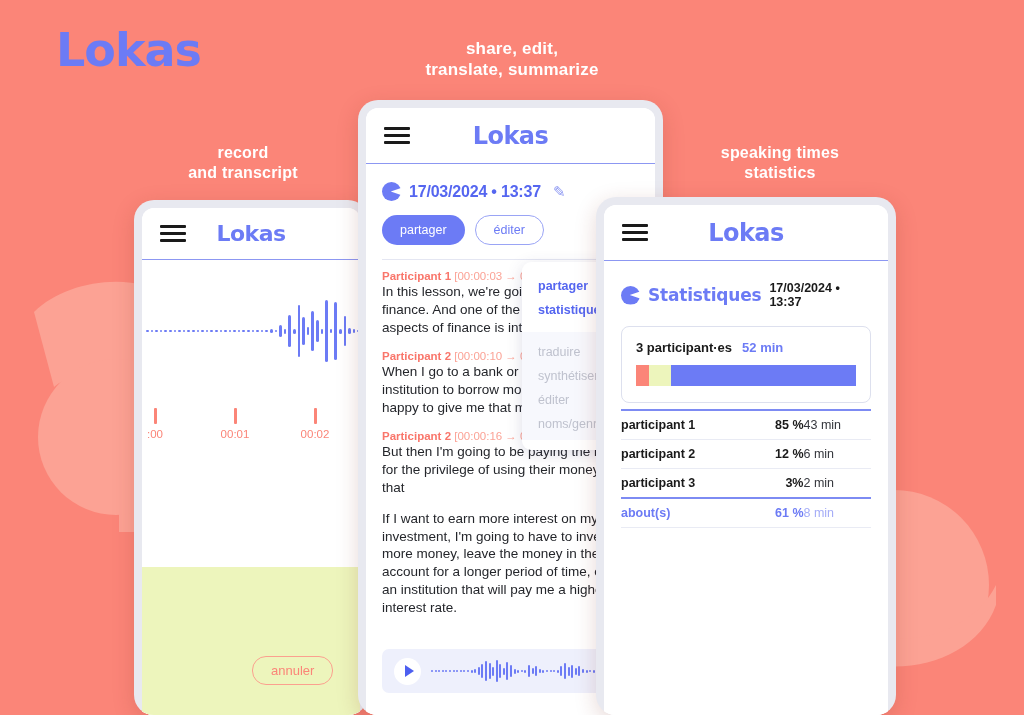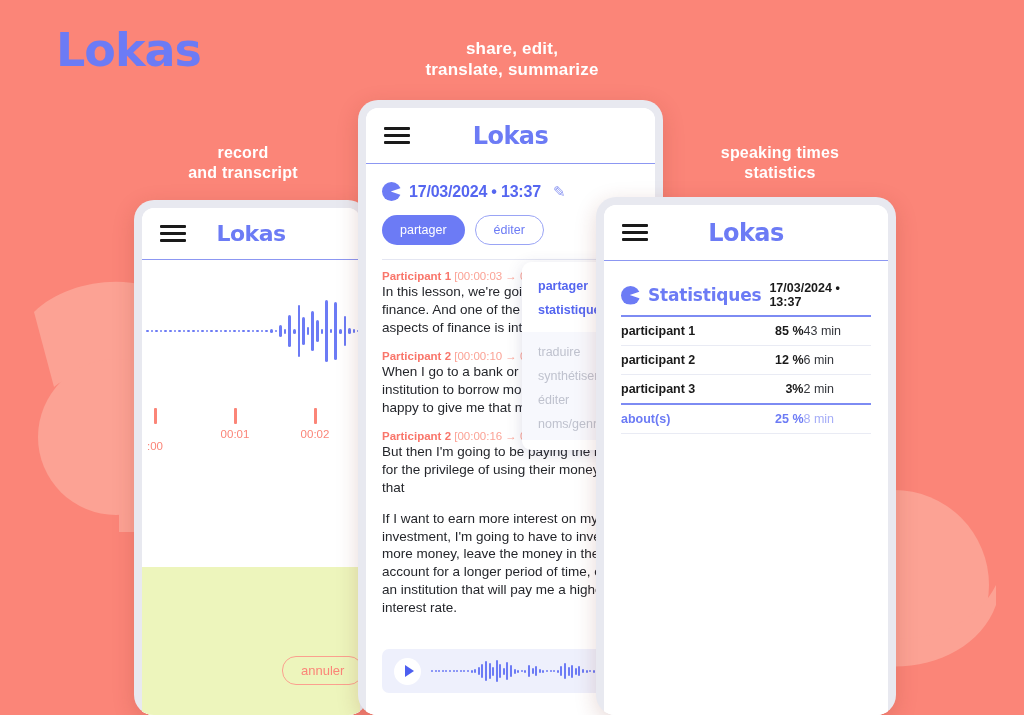--- a/index.html
+++ b/index.html
@@ -110,21 +110,21 @@
     background: #EDF5BC;
   }
   .stop-btn {
     position: absolute; left: 88px; top: 240px;
     width: 122px; height: 122px; border-radius: 50%;
     background: #F9766B; color: #FFFFFF;
     display: flex; align-items: center; justify-content: center;
     font-size: 20px; letter-spacing: 0.5px; border: none; cursor: pointer;
   }
   .annuler-btn {
-    position: absolute; left: 140px; top: 396px;
+    position: absolute; left: 110px; top: 396px;
     padding: 6px 18px; border-radius: 14px;
     border: 1.3px solid #FBA08F; background: transparent;
     color: #FB8578; font-size: 13px; cursor: pointer;
   }
 
   
   .mid-body { position: relative; height: 559px; background: #fff; padding: 0 16px; }
   .doc-head { display: flex; align-items: center; gap: 8px; padding-top: 18px; }
   .pac-icon {
     width: 19px; height: 19px; border-radius: 50%;
@@ -305,21 +305,21 @@
             <span style="height: 5px;"></span>
             <span style="height: 30px;"></span>
             <span style="height: 6.25px;"></span>
             <span style="height: 3.75px;"></span>
             <span style="height: 2.5px;"></span>
           </div>
       </div>
 
       <div class="timeline" id="rec-timeline">
           <div class="tl-tick" style="left: 12px;"></div>
-          <div class="tl-lab" style="left: 13px; margin-top: 12px;">:00</div>
+          <div class="tl-lab" style="left: 13px;">:00</div>
           <div class="tl-tick" style="left: 92px;"></div>
           <div class="tl-lab" style="left: 93px;">00:01</div>
           <div class="tl-tick" style="left: 172px;"></div>
           <div class="tl-lab" style="left: 173px;">00:02</div>
         </div>
 
       <button class="annuler-btn">annuler</button>
     </div>
 
   </div>
@@ -457,20 +457,31 @@
       <div class="ph-brand">Lokas</div>
     </div>
 
     <div class="stat-body">
       <div class="stat-head">
         <span class="pac-icon"></span>
         <span class="stat-title">Statistiques</span>
         <span class="stat-date">17/03/2024 • 13:37</span>
       </div>
 
+      <div class="sum-card">
+        <div class="sum-top">
+          <span class="sum-count">3 participant·es</span>
+          <span class="sum-dur">52 min</span>
+        </div>
+        <div class="sum-bar" id="sum-bar">
+            <i style="background: rgb(251, 133, 120); width: 6%;"></i>
+            <i style="background: rgb(237, 245, 188); width: 10%;"></i>
+            <i style="background: rgb(108, 123, 245); width: 84%;"></i>
+          </div>
+      </div>
 
       <table class="rep">
         <tbody id="rep-body">
             <tr class="div-rule">
               <td colspan="3"></td>
             </tr>
             <tr>
               <td class="c1">participant 1</td>
               <td class="c2">85 %</td>
               <td class="c3">43 min</td>
@@ -483,21 +494,21 @@
             <tr>
               <td class="c1">participant 3</td>
               <td class="c2">3%</td>
               <td class="c3">2 min</td>
             </tr>
             <tr class="div-rule">
               <td colspan="3"></td>
             </tr>
             <tr class="gender">
               <td class="c1">about(s)</td>
-              <td class="c2">25 %</td>
+              <td class="c2">61 %</td>
               <td class="c3">8 min</td>
             </tr>
           </tbody>
       </table>
     </div>
 
   </div>
 </div>
 
 </body></html>

